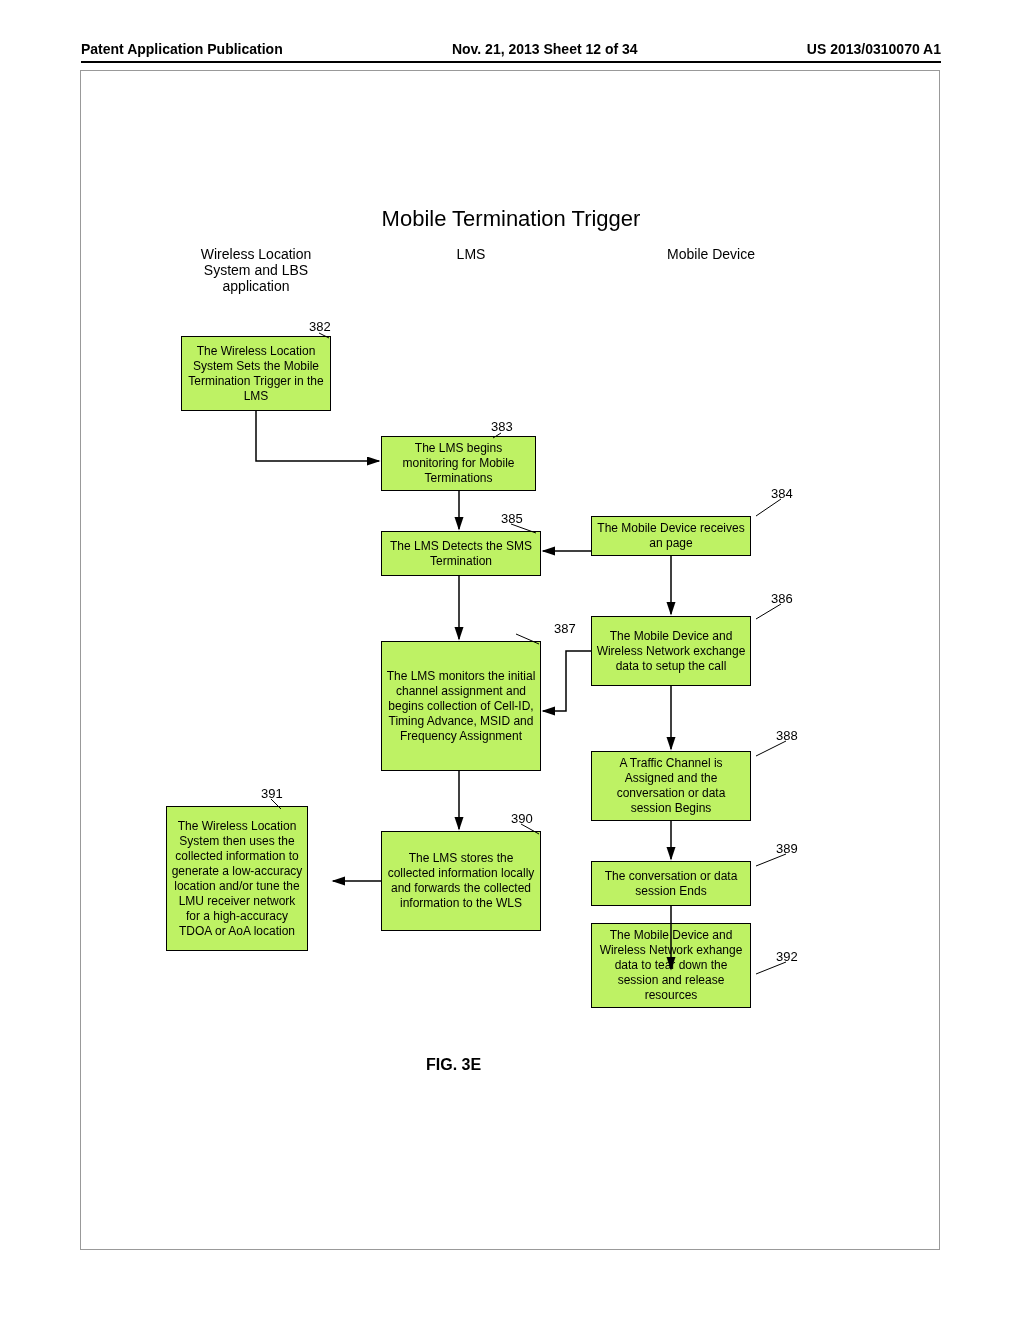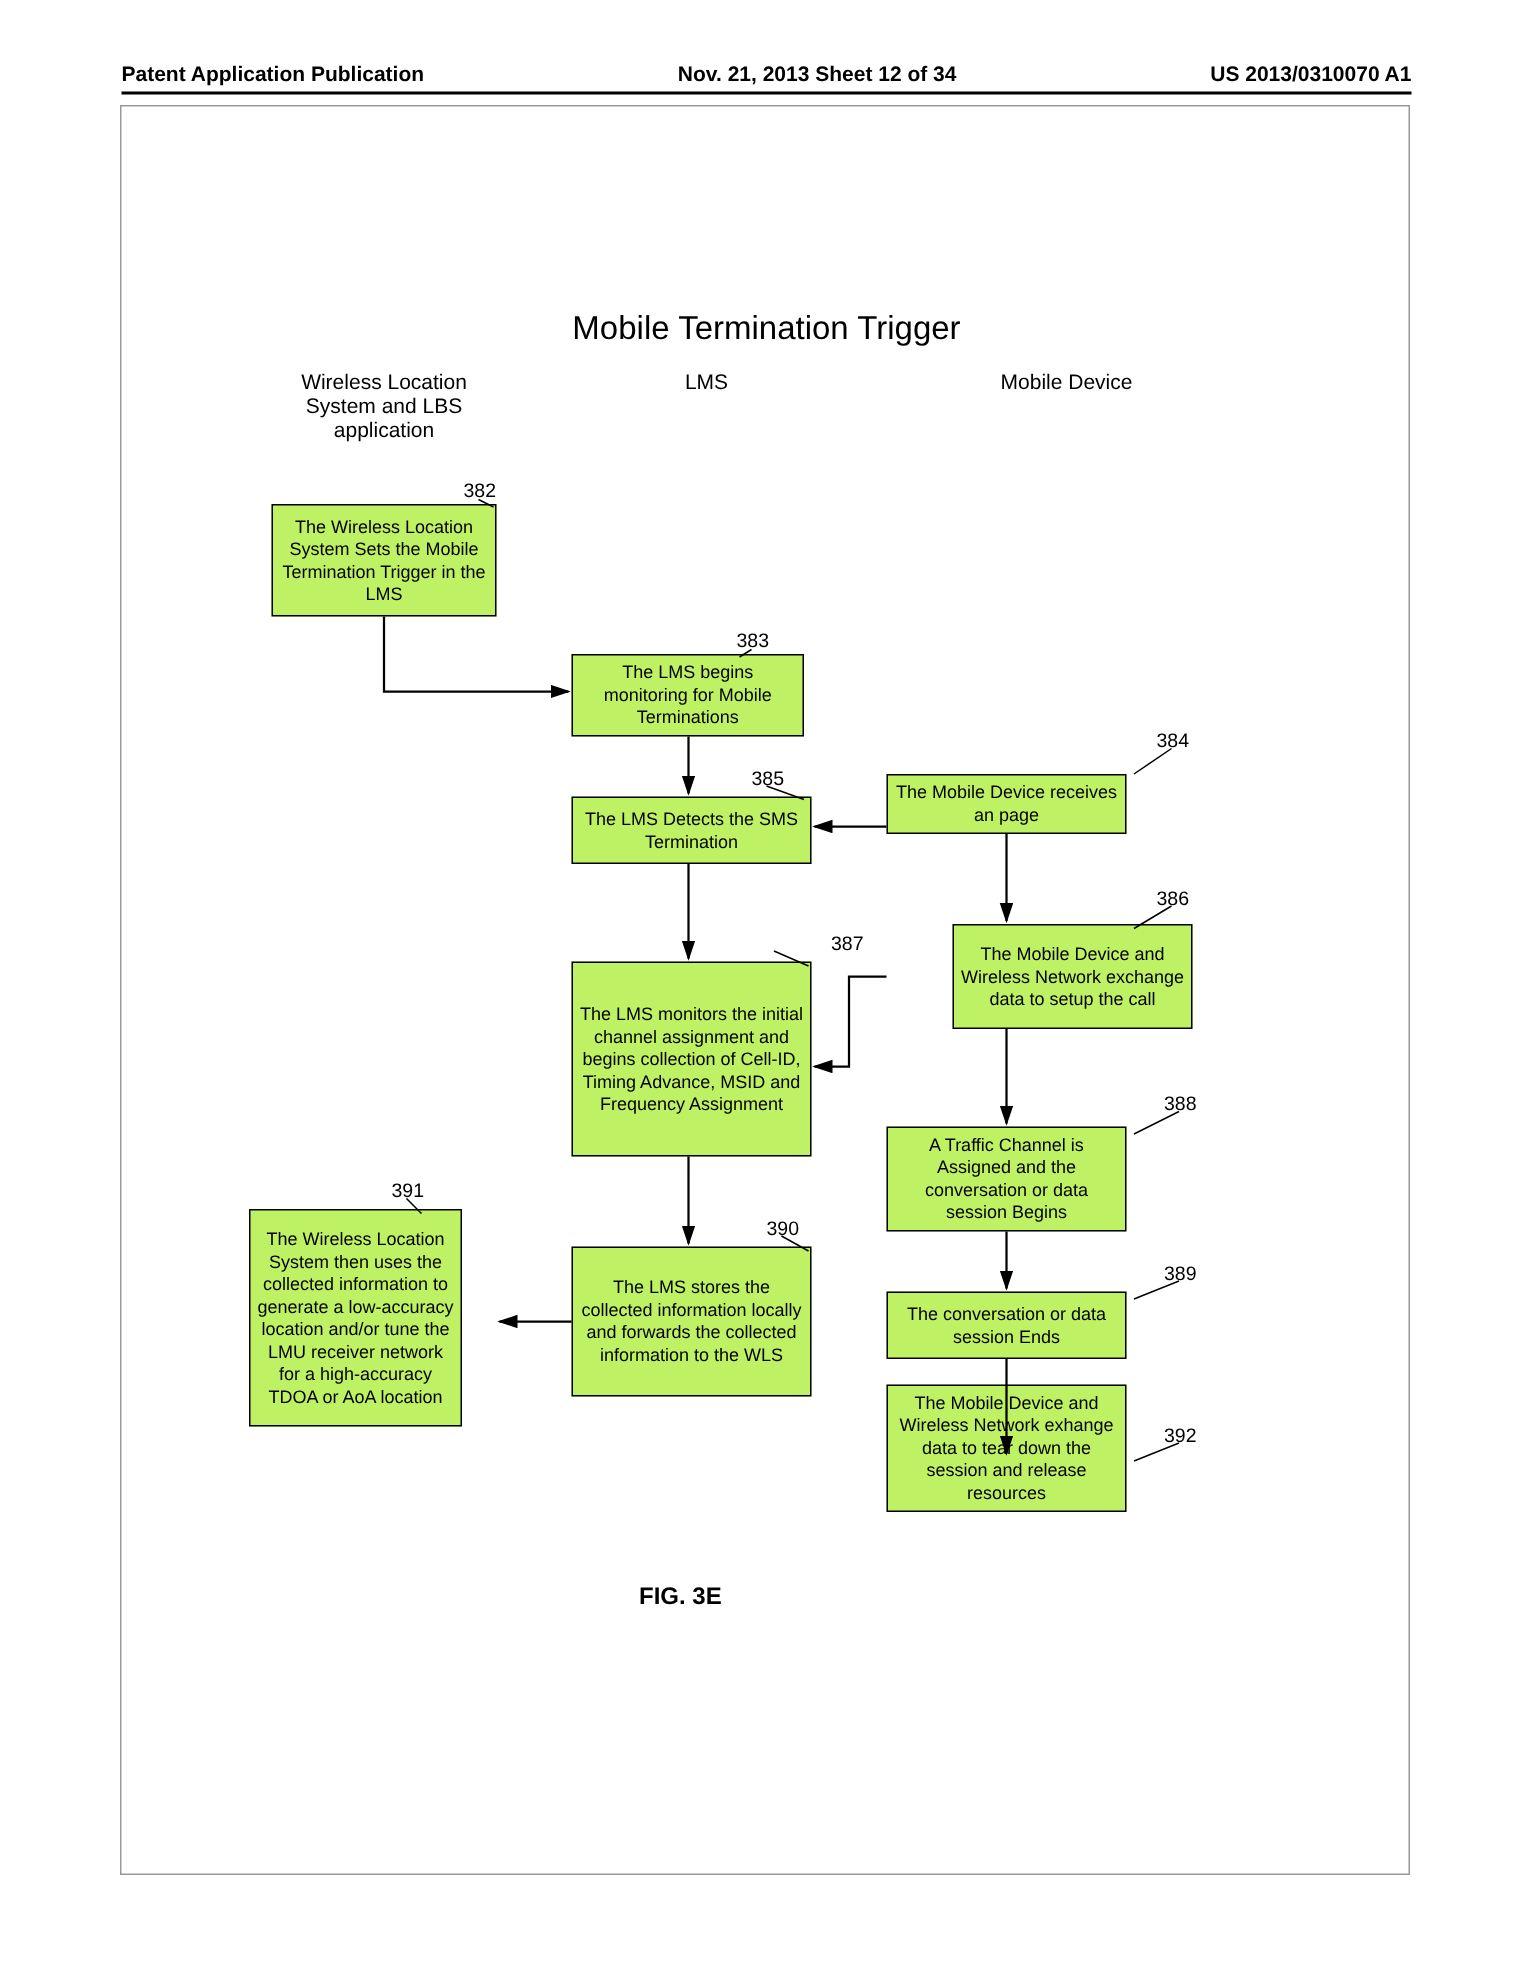--- a/index.html
+++ b/index.html
@@ -93,21 +93,21 @@
   <div class="title">Mobile Termination Trigger</div>
 
   <div class="col-header" style="left:90px; width:170px;">Wireless Location<br>System and LBS<br>application</div>
   <div class="col-header" style="left:350px; width:80px;">LMS</div>
   <div class="col-header" style="left:560px; width:140px;">Mobile Device</div>
 
   <div class="box" style="left:100px; top:265px; width:150px; height:75px;">The Wireless Location System Sets the Mobile Termination Trigger in the LMS</div>
   <div class="box" style="left:300px; top:365px; width:155px; height:55px;">The LMS begins monitoring for Mobile Terminations</div>
   <div class="box" style="left:300px; top:460px; width:160px; height:45px;">The LMS Detects the SMS Termination</div>
   <div class="box" style="left:510px; top:445px; width:160px; height:40px;">The Mobile Device receives an page</div>
-  <div class="box" style="left:510px; top:545px; width:160px; height:70px;margin-left:44px;">The Mobile Device and Wireless Network exchange data to setup the call</div>
+  <div class="box" style="left:510px; top:545px; width:160px; height:70px;">The Mobile Device and Wireless Network exchange data to setup the call</div>
   <div class="box" style="left:300px; top:570px; width:160px; height:130px;">The LMS monitors the initial channel assignment and begins collection of Cell-ID, Timing Advance, MSID and Frequency Assignment</div>
   <div class="box" style="left:510px; top:680px; width:160px; height:70px;">A Traffic Channel is Assigned and the conversation or data session Begins</div>
   <div class="box" style="left:300px; top:760px; width:160px; height:100px;">The LMS stores the collected information locally and forwards the collected information to the WLS</div>
   <div class="box" style="left:510px; top:790px; width:160px; height:45px;">The conversation or data session Ends</div>
   <div class="box" style="left:85px;  top:735px; width:142px; height:145px;">The Wireless Location System then uses the collected information to generate a low-accuracy location and/or tune the LMU receiver network for a high-accuracy TDOA or AoA location</div>
   <div class="box" style="left:510px; top:852px; width:160px; height:85px;">The Mobile Device and Wireless Network exhange data to tear down the session and release resources</div>
 
   <div class="ref" style="left:228px; top:248px;">382</div>
   <div class="ref" style="left:410px; top:348px;">383</div>
   <div class="ref" style="left:690px; top:415px;">384</div>

